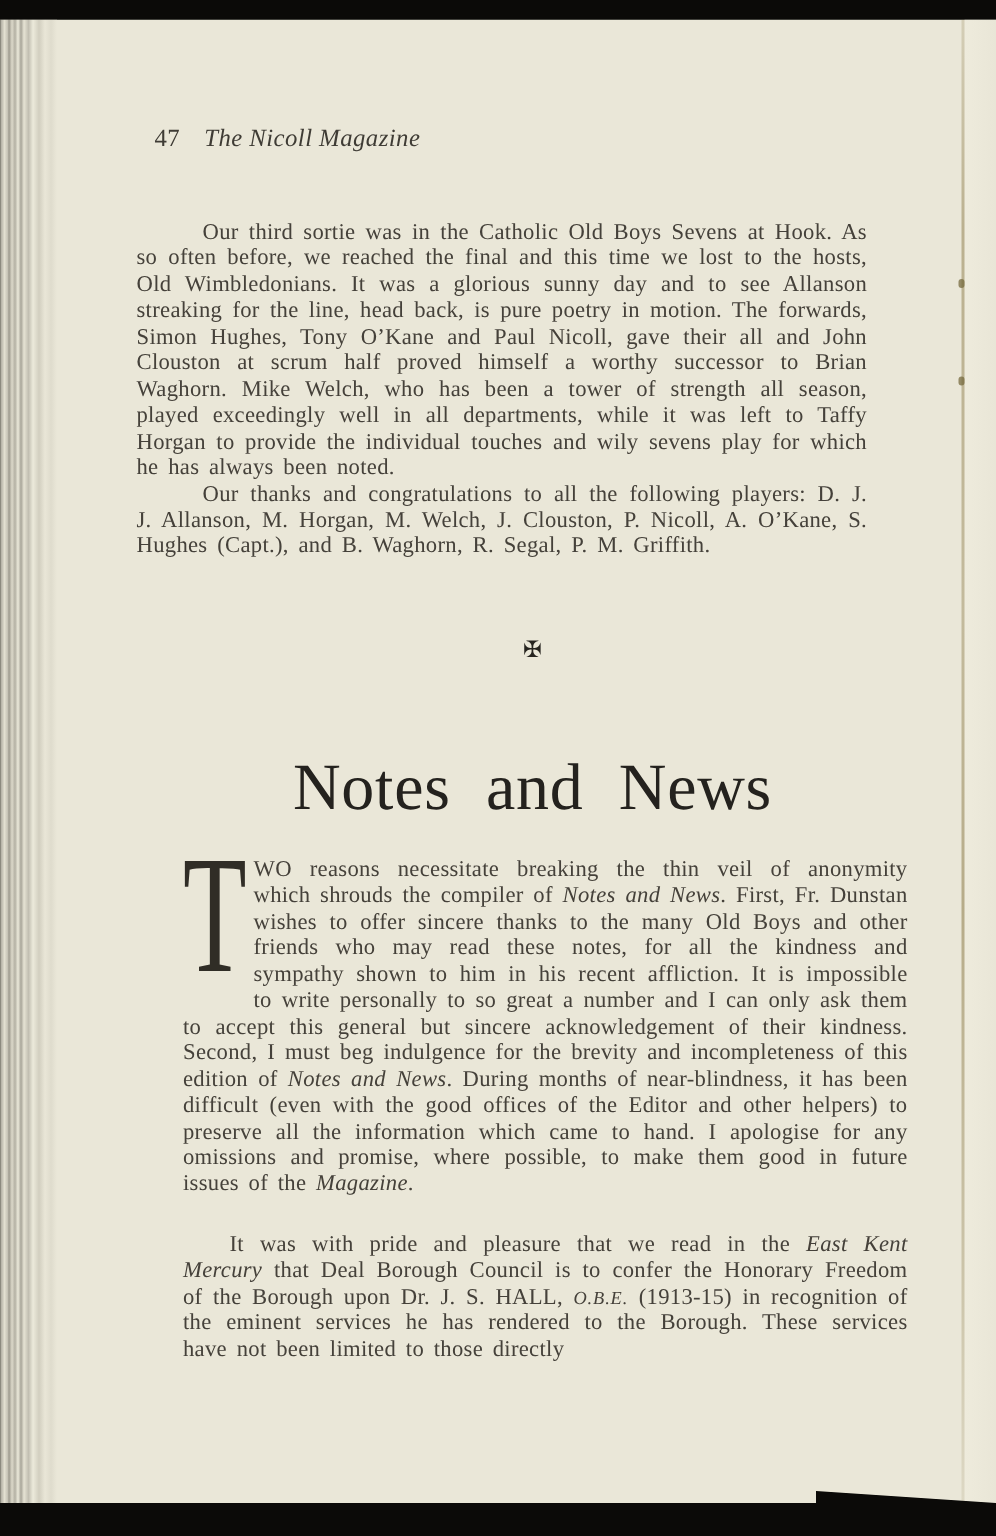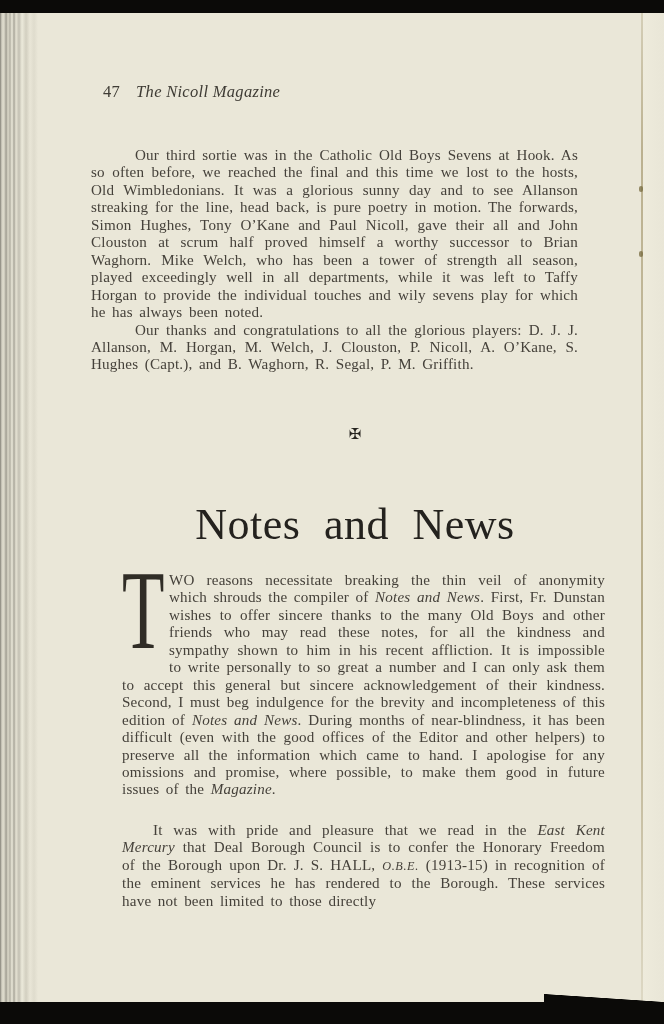--- a/index.html
+++ b/index.html
@@ -99,21 +99,21 @@
   <div class="edge-nub nub2"></div>
   <div class="band top"></div>
   <div class="band bottom"></div>
 
   <div class="page-header">
     <span class="pagenum">47</span><span class="journal">The Nicoll Magazine</span>
   </div>
 
   <div class="sports bodytext">
     <p><span>Our third sortie was in the Catholic Old Boys Sevens at Hook.  As so often before, we reached the final and this time we lost to the hosts, Old Wimbledonians.  It was a glorious sunny day and to see Allanson streaking for the line, head back, is pure poetry in motion.  The forwards, Simon Hughes, Tony O’Kane and Paul Nicoll, gave their all and John Clouston at scrum half proved himself a worthy successor to Brian Waghorn.  Mike Welch, who has been a tower of strength all season, played exceedingly well in all departments, while it was left to Taffy Horgan to provide the individual touches and wily sevens play for which he has always been noted.</span></p>
-    <p><span>Our thanks and congratulations to all the glorious players: D. J. J. Allanson, M. Horgan, M. Welch, J. Clouston, P. Nicoll, A. O’Kane, S. Hughes (Capt.), and B. Waghorn, R. Segal, P. M. Griffith.</span></p>
+    <p><span>Our thanks and congratulations to all the following players: D. J. J. Allanson, M. Horgan, M. Welch, J. Clouston, P. Nicoll, A. O’Kane, S. Hughes (Capt.), and B. Waghorn, R. Segal, P. M. Griffith.</span></p>
   </div>
 
   <div class="ornament">✠</div>
 
   <h1 class="section-title">Notes and News</h1>
 
   <div class="notes bodytext">
     <span class="dropcap"><span class="glyph">T</span></span>
     <p class="seg"><span>WO reasons necessitate breaking the thin veil of anonymity which shrouds the compiler of </span><span class="it">Notes and News</span><span>.  First, Fr. Dunstan wishes to offer sincere thanks to the many Old Boys and other friends who may read these notes, for all the kindness and sympathy shown to him in his recent affliction.  It is impossible to write personally to so great a number and I can only ask them to accept this general but sincere acknowledgement of their kindness.  Second, I must beg indulgence for the brevity and incompleteness of this edition of </span><span class="it">Notes and News</span><span>.  During months of near-blindness, it has been difficult (even with the good offices of the Editor and other helpers) to preserve all the information which came to hand. I apologise for any omissions and promise, where possible, to make them good in future issues of the </span><span class="it">Magazine</span><span>.</span></p>
   </div>

